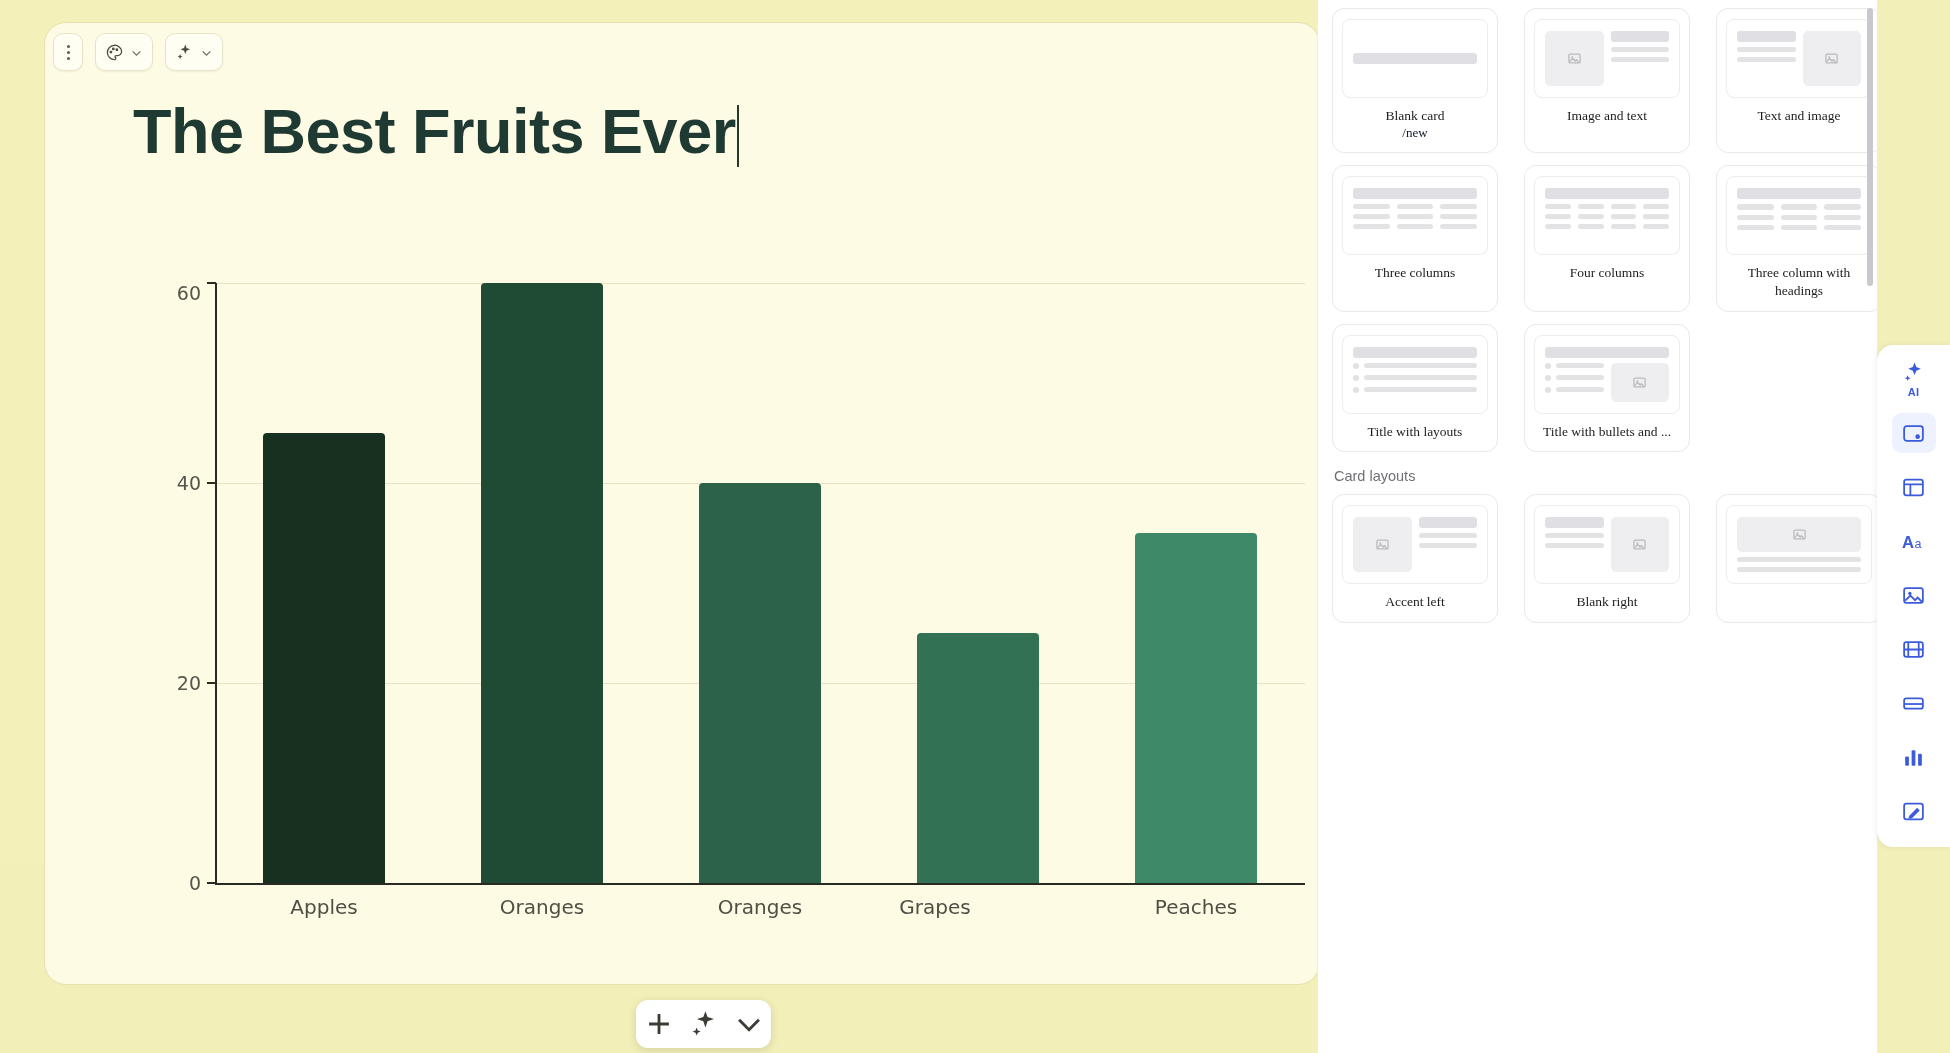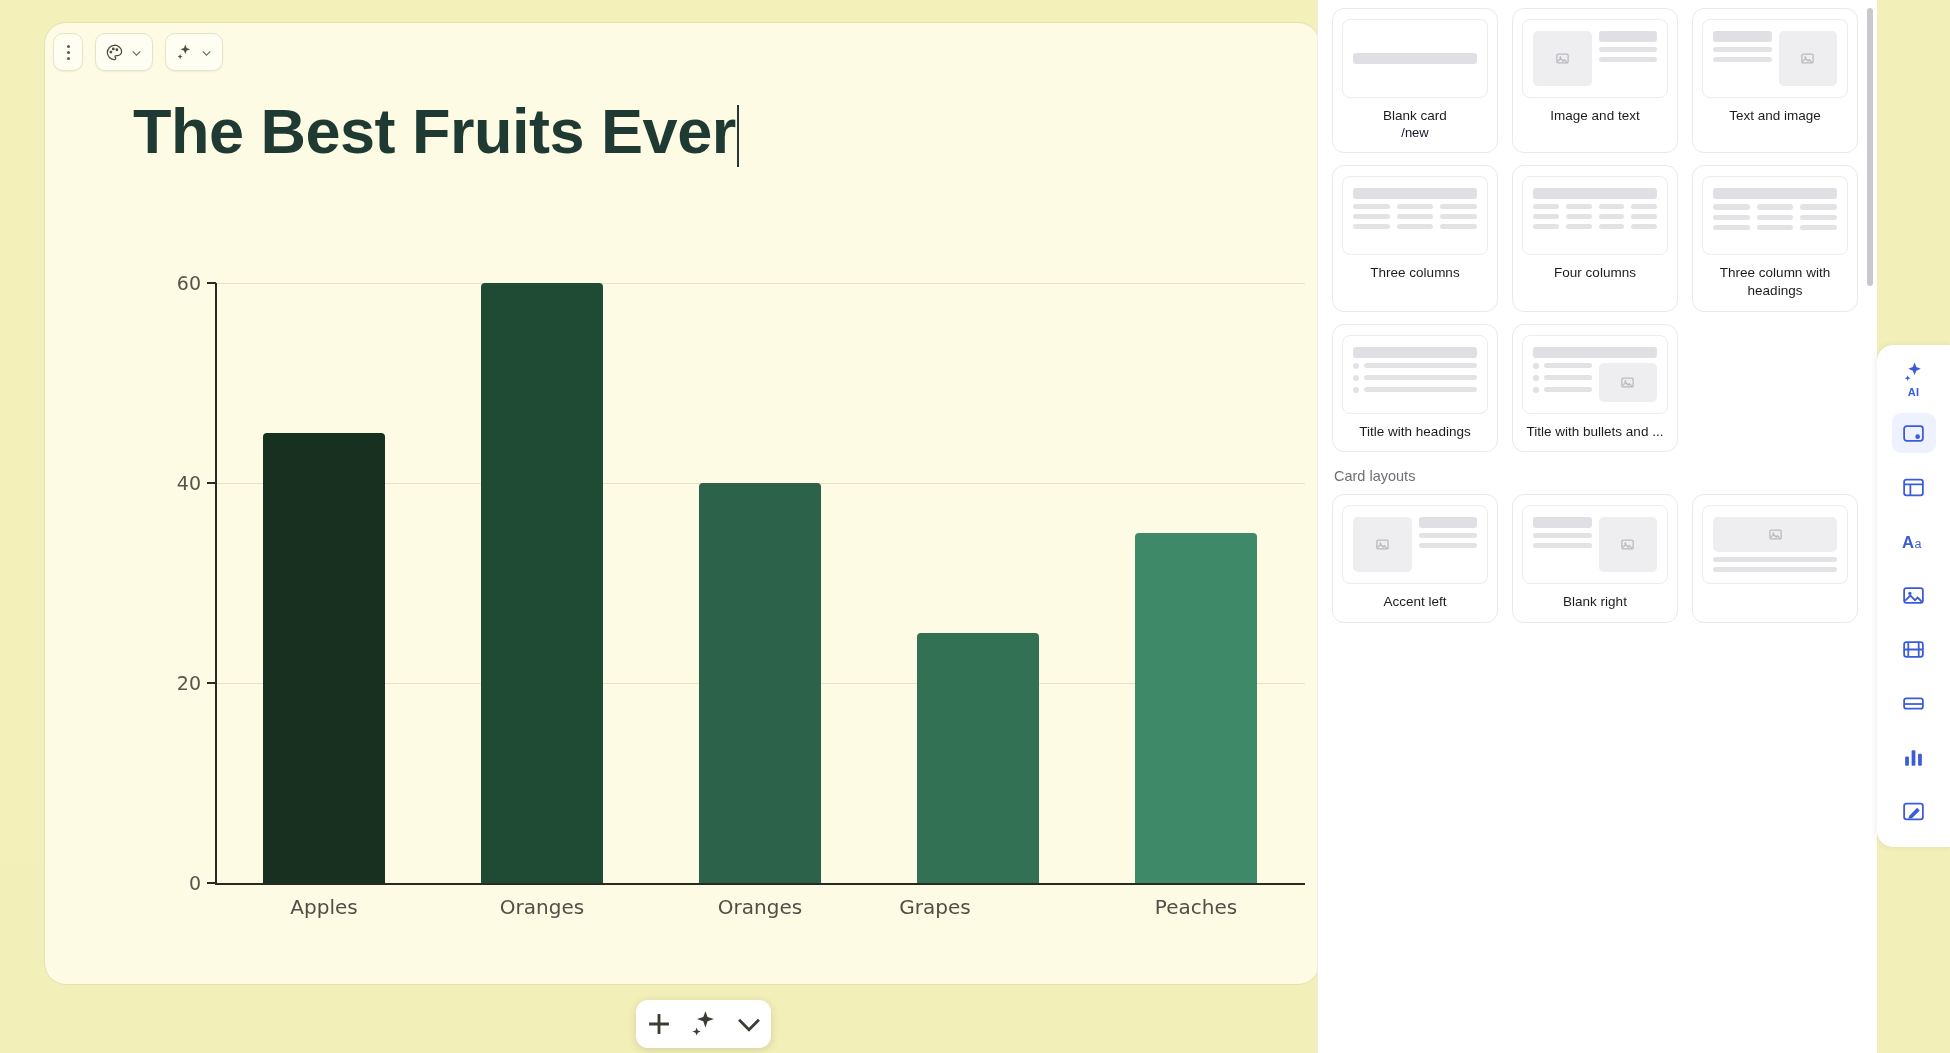--- a/index.html
+++ b/index.html
@@ -146,21 +146,22 @@
     border-left: 1px solid #ececec;
     overflow: hidden;
   }
   .panel-scroll {
     position: absolute; inset: 0;
     padding: 8px 26px 0 14px;
   }
   .card-grid {
     display: grid;
     grid-template-columns: repeat(3, 166px);
-    gap: 12px 14px;
+    gap: 12px 26px;
+    font-family: Liberation Serif, serif;
   }
   .tpl-card {
     background: #fff;
     border: 1px solid #e9e9ea;
     border-radius: 12px;
     padding: 10px 9px 11px;
     cursor: pointer;
     display: flex; flex-direction: column; align-items: center;
   }
   .thumb {
@@ -285,21 +286,21 @@
           </div>
         <div class="axis-y-line"></div>
         <div class="axis-x-line"></div>
         <div id="ytick-layer">
             <div class="ytick-label" style="top: 650px;">0</div>
             <div class="ytick-mark" style="top: 650px;"></div>
             <div class="ytick-label" style="top: 450px;">20</div>
             <div class="ytick-mark" style="top: 450px;"></div>
             <div class="ytick-label" style="top: 250px;">40</div>
             <div class="ytick-mark" style="top: 250px;"></div>
-            <div class="ytick-label" style="top: 50px;">60</div>
+            <div class="ytick-label" style="top: 60px;">60</div>
             <div class="ytick-mark" style="top: 50px;"></div>
           </div>
         <div id="bars-layer">
             <div class="bar" title="Apples: 45" style="left: 147.96px; width: 122.08px; height: 450px; bottom: -90px; top: 200px; position: absolute; background: rgb(23, 48, 31);"></div>
             <div class="bar" title="Bananas: 60" style="left: 365.96px; width: 122.08px; height: 600px; bottom: -90px; top: 50px; position: absolute; background: rgb(31, 75, 53);"></div>
             <div class="bar" title="Oranges: 40" style="left: 583.96px; width: 122.08px; height: 400px; bottom: -90px; top: 250px; position: absolute; background: rgb(44, 98, 73);"></div>
             <div class="bar" title="Grapes: 25" style="left: 801.96px; width: 122.08px; height: 250px; bottom: -90px; top: 400px; position: absolute; background: rgb(51, 113, 85);"></div>
             <div class="bar" title="Peaches: 35" style="left: 1019.96px; width: 122.08px; height: 350px; bottom: -90px; top: 300px; position: absolute; background: rgb(62, 138, 104);"></div>
           </div>
         <div id="xlabel-layer">
@@ -470,21 +471,21 @@
                 <div class="brow">
                   <span class="bdot"></span>
                   <div class="ln sm" style="flex: 1 1 0%;"></div>
                 </div>
                 <div class="brow">
                   <span class="bdot"></span>
                   <div class="ln sm" style="flex: 1 1 0%;"></div>
                 </div>
               </div>
             </div>
-            <div class="tpl-name">Title with headings</div>
+            <div class="tpl-name">Title with layouts</div>
           </div>
           <div class="tpl-card">
             <div class="thumb">
               <div class="ln hdr"></div>
               <div class="cols">
                 <div class="col">
                   <div class="bullets">
                     <div class="brow">
                       <span class="bdot"></span>
                       <div class="ln sm" style="flex: 1 1 0%;"></div>

